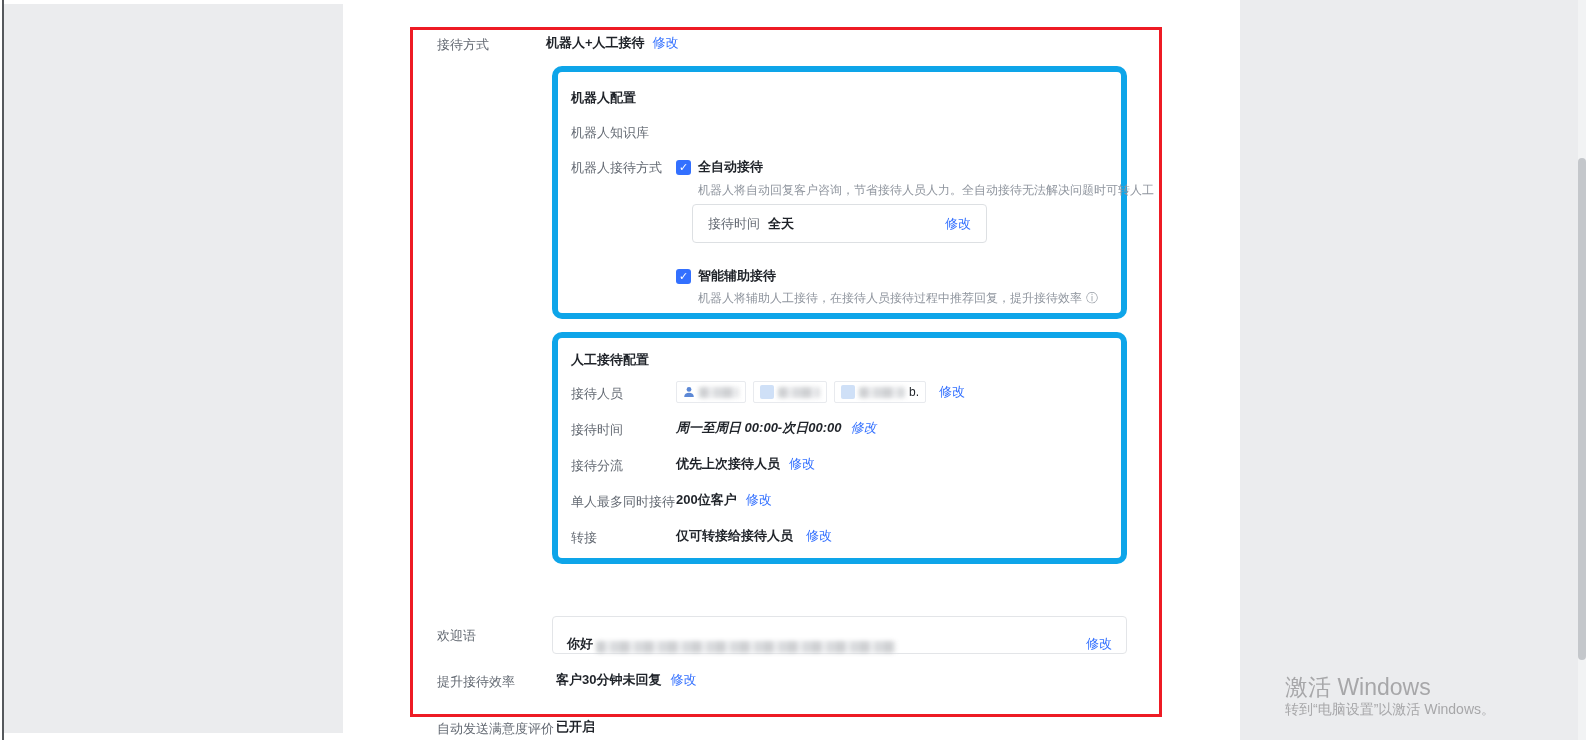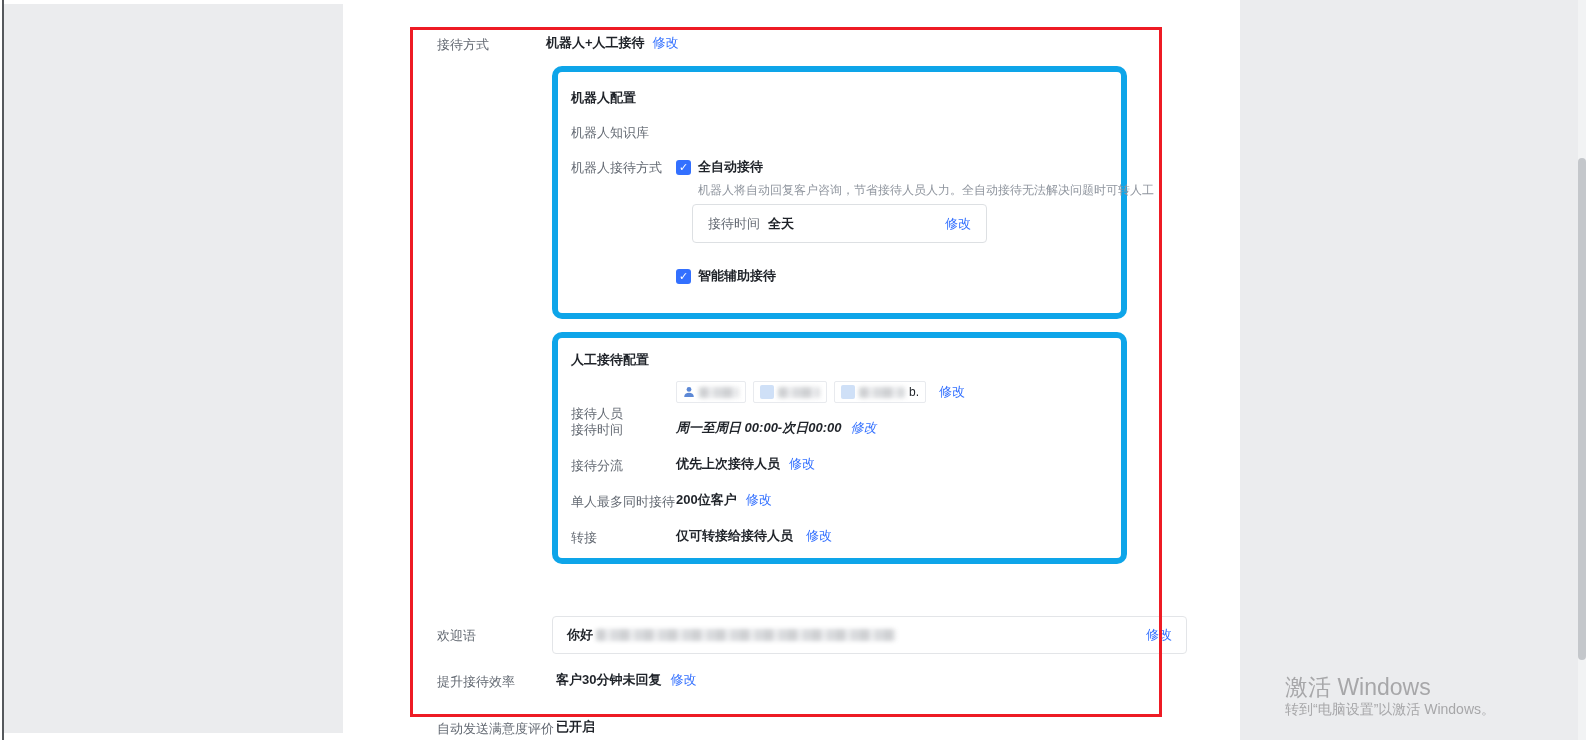--- a/index.html
+++ b/index.html
@@ -40,22 +40,22 @@
   
   .warn-ic { width:14px; height:14px; background:#ff8800; border-radius:50%; color:#fff;
     font-size:10px; font-weight:bold; line-height:14px; text-align:center; display:inline-block; flex:0 0 auto; }
   .info-ic { color:#9aa0a8; font-size:12px; }
 
   
   .time-box { position:absolute; left:134px; top:132px; width:295px; height:39px;
     border:1px solid #dde0e3; border-radius:4px; display:flex; align-items:center; padding:0 15px; gap:8px; }
 
   
-  .welcome-box { position:absolute; left:552px; top:616px; width:635px; height:38px;
-    border:1px solid #e3e5e8; border-radius:4px; display:flex; align-items:center; padding:0 14px; }
+  .welcome-box { position:absolute; left:552px; top:616px; width:575px; height:38px;
+    border:1px solid #e3e5e8; border-radius:4px; display:flex; align-items:flex-end; padding:0 14px; }
 
   
   .tag { display:inline-flex; align-items:center; gap:4px; height:22px; padding:0 6px;
     border:1px solid #e8eaee; border-radius:2px; background:#fff; }
   .blur-bar { display:inline-block; height:11px; border-radius:2px;
     background:repeating-linear-gradient(90deg,#c7c9cc 0 9px,#e6e7e9 9px 15px,#d3d5d8 15px 24px);
     filter:blur(2px); opacity:.85; }
   .avatar-sq { width:14px; height:14px; border-radius:2px; background:#cfe0f7; display:inline-block; }
 
   
@@ -95,26 +95,30 @@
       <div class="time-box">
         <span class="lbl">接待时间</span>
         <span class="val">全天</span>
         <span class="lnk" style="margin-left:auto;">修改</span>
       </div>
 
       <div class="abs hrow" style="left:118px; top:195px; gap:7px;">
         <span class="cbx">✓</span>
         <span class="val">智能辅助接待</span>
       </div>
+      <div class="abs hrow" style="left:140px; top:218px; gap:4px;">
+        <span class="desc">机器人将辅助人工接待，在接待人员接待过程中推荐回复，提升接待效率</span>
+        <span class="info-ic">ⓘ</span>
+      </div>
     </div>
 
     <div class="card" style="left:209px; top:332px; width:575px; height:232px;">
       <div class="abs card-title" style="left:13px; top:13px;">人工接待配置</div>
 
-      <div class="abs lbl" style="left:13px; top:47px;margin-top:20px;">接待人员</div>
+      <div class="abs lbl" style="left:13px; top:47px;">接待人员</div>
       <div class="abs hrow" style="left:118px; top:43px; gap:7px;">
         <span class="tag">
           <svg width="12" height="12" viewBox="0 0 12 12">
             <circle cx="6" cy="3.4" r="2.4" fill="#5c88d6"></circle>
               <path d="M1.2 11 C1.2 8 3.3 6.8 6 6.8 C8.7 6.8 10.8 8 10.8 11 Z" fill="#5c88d6"></path>
           </svg>
           <span class="blur-bar" style="width:40px;"></span>
         </span>
         <span class="tag">
           <span class="avatar-sq"></span>

